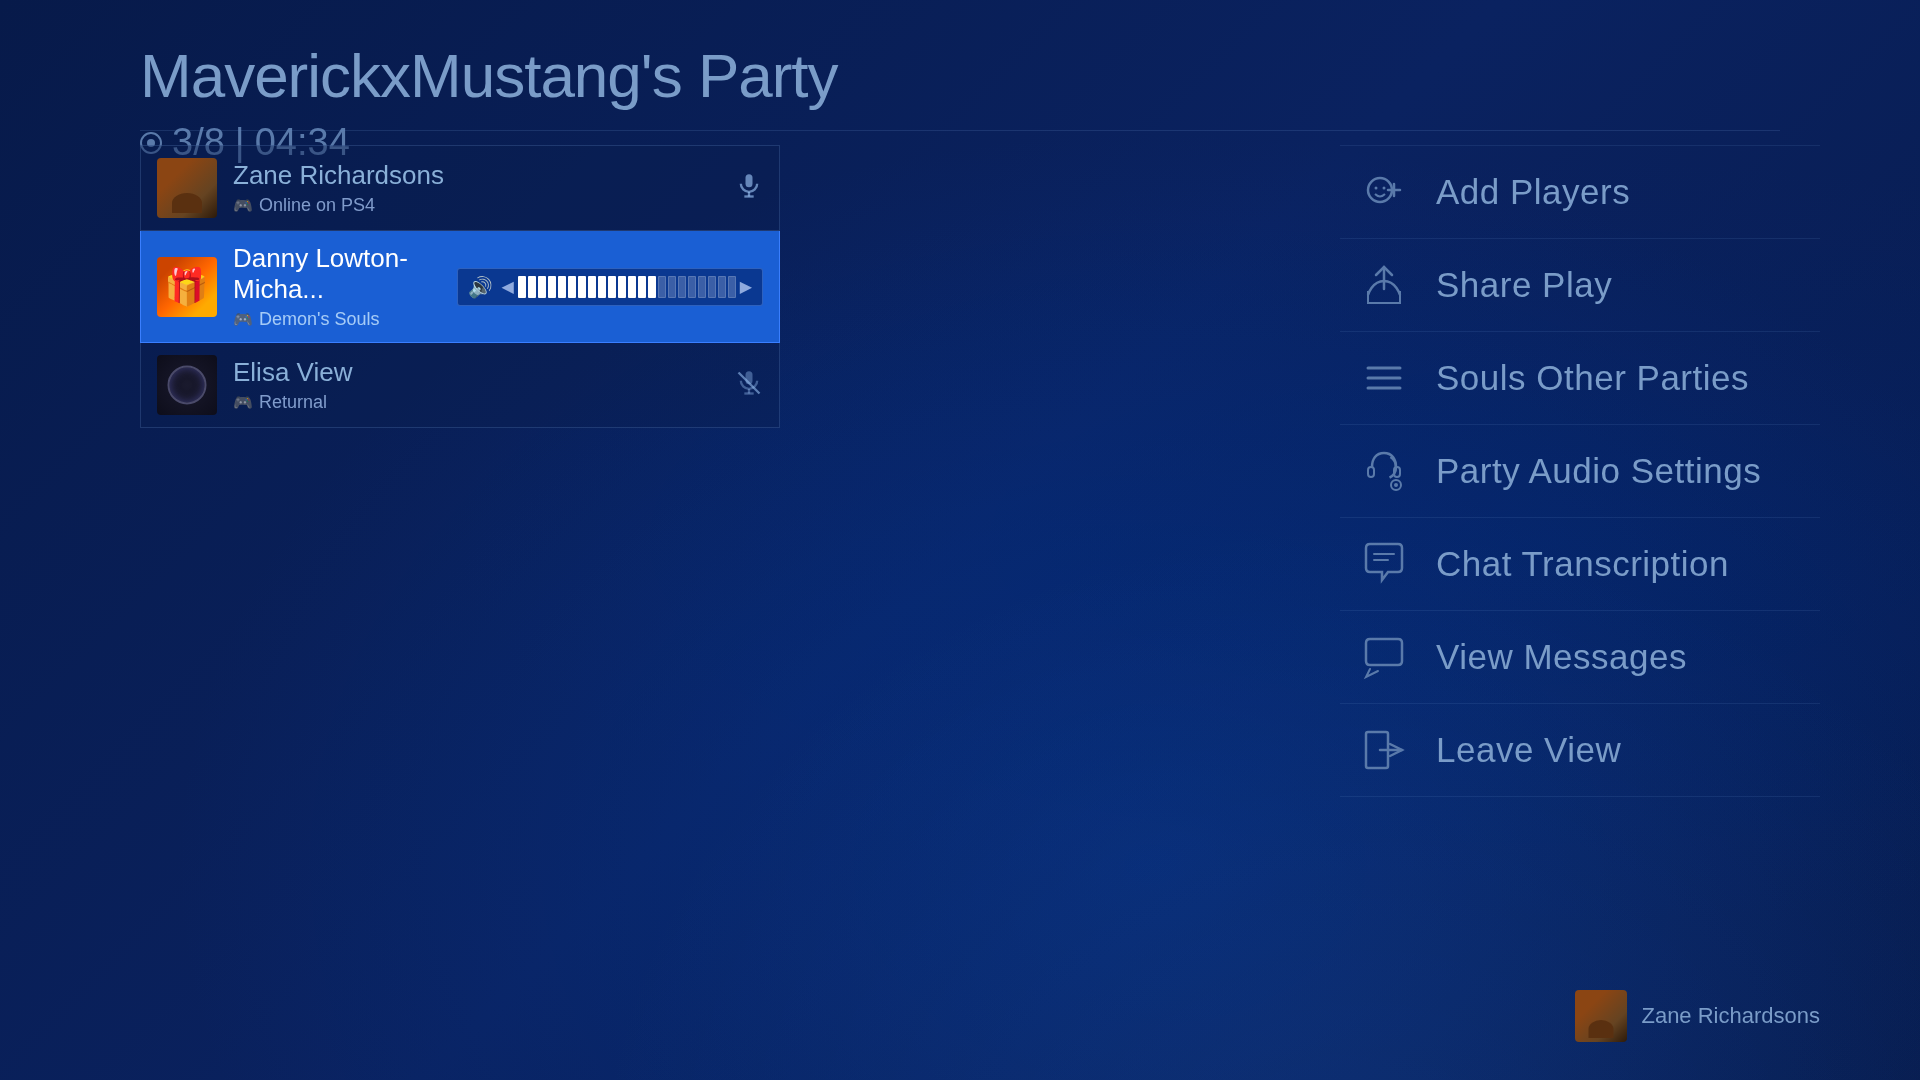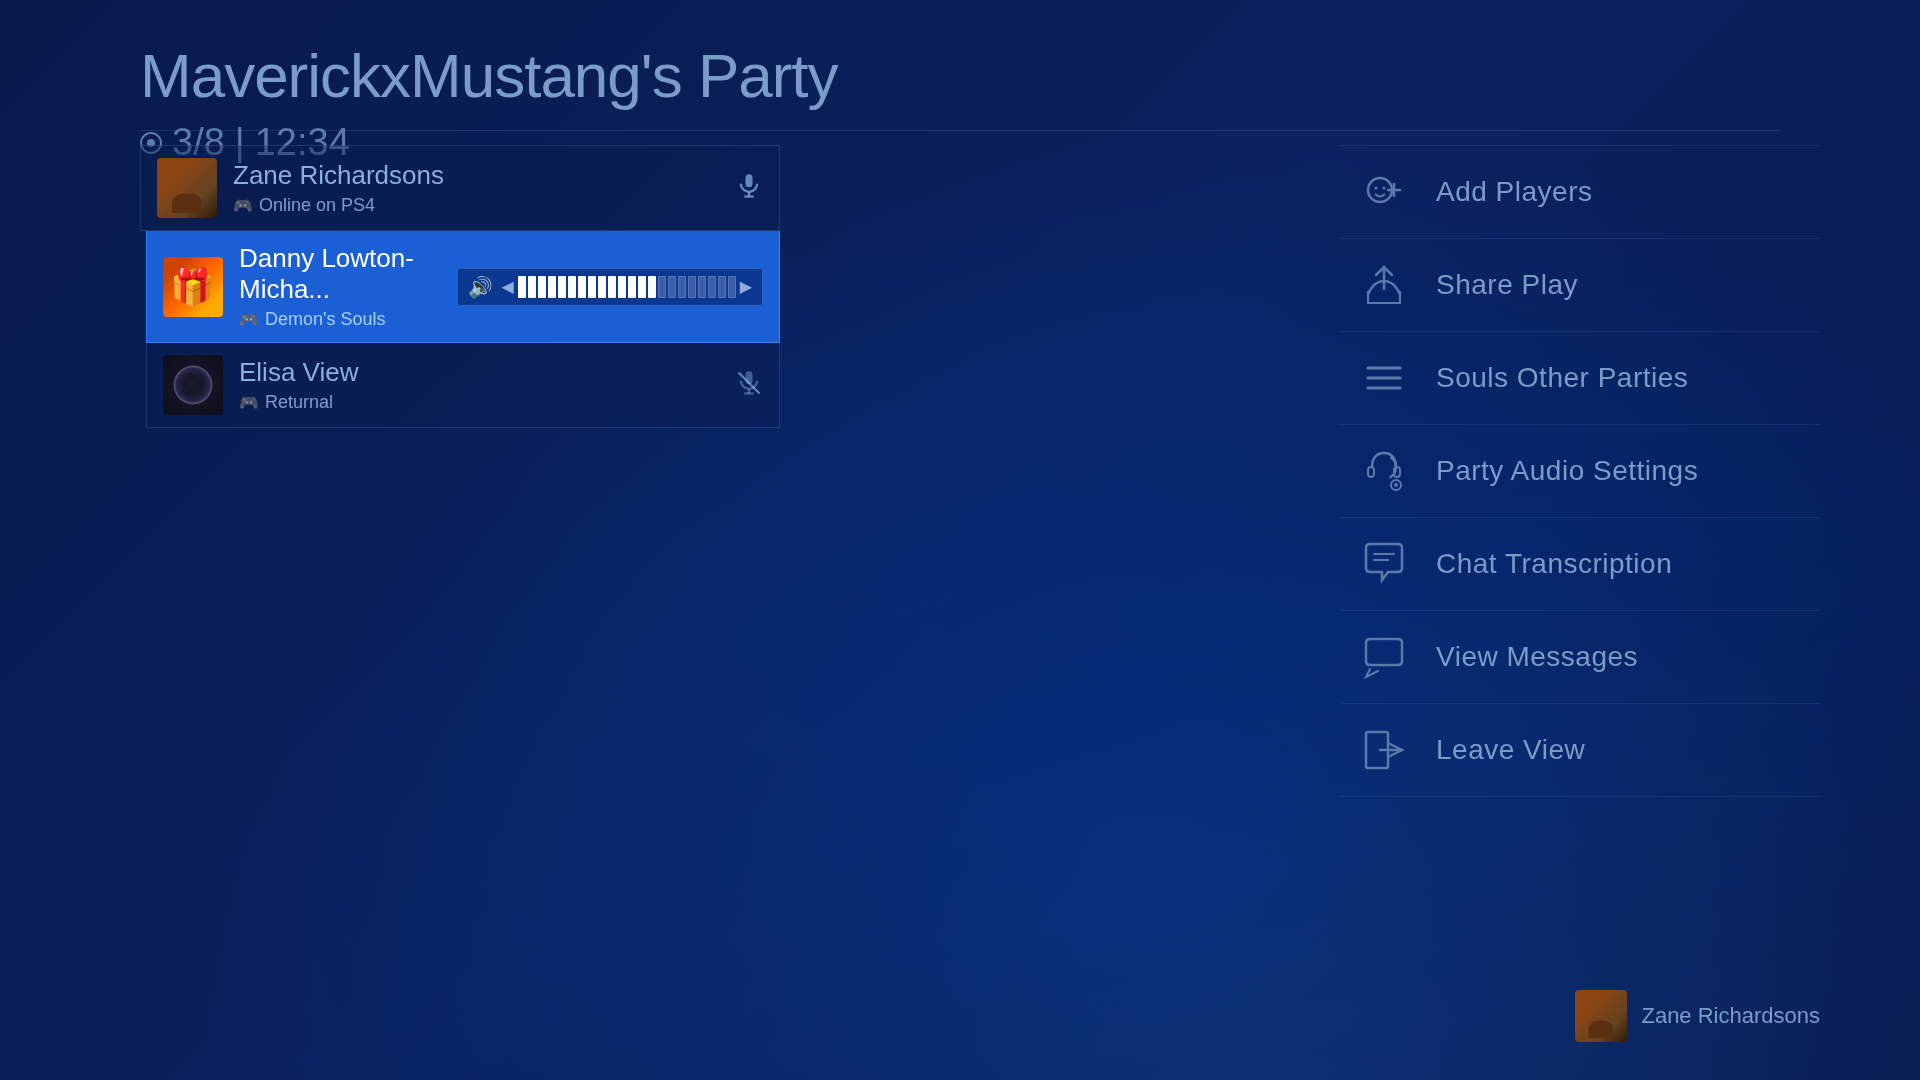--- a/index.html
+++ b/index.html
@@ -112,21 +112,20 @@
       align-items: center;
       padding: 12px 16px;
       border: 1px solid rgba(100, 140, 200, 0.25);
       background: rgba(10, 30, 80, 0.4);
       position: relative;
       min-height: 82px;
     }
 
     .player-card + .player-card {
       border-top: none;
-      margin-left: 6px;
     }
 
     .player-card.active {
       background: #1a5fd4;
       border-color: #3a7fff;
     }
 
     .player-avatar {
       width: 60px;
       height: 60px;
@@ -301,21 +300,21 @@
       width: 48px;
       height: 48px;
       color: #5a7aaa;
       flex-shrink: 0;
       display: flex;
       align-items: center;
       justify-content: center;
     }
 
     .menu-label {
-      font-size: 28px;
+      font-size: 35px;
       font-weight: 300;
       color: #7a9cc8;
       letter-spacing: 0.5px;
     }
 
     
     .bottom-user {
       position: absolute;
       bottom: 30px;
       right: 100px;
@@ -362,21 +361,21 @@
 
 <div class="page-container">
 
   <div class="header">
     <div style="display:flex; flex-direction:column; gap:2px;">
       <span class="party-title">MaverickxMustang's Party</span>
       <div class="party-meta">
         <div class="dot-icon"></div>
         <span>3/8</span>
         <span>|</span>
-        <span>12:34</span>
+        <span>04:34</span>
       </div>
     </div>
   </div>
 
   <div class="header-divider"></div>
 
   <div class="player-list">
 
     <div class="player-card">
       <div class="player-avatar zane"></div>

